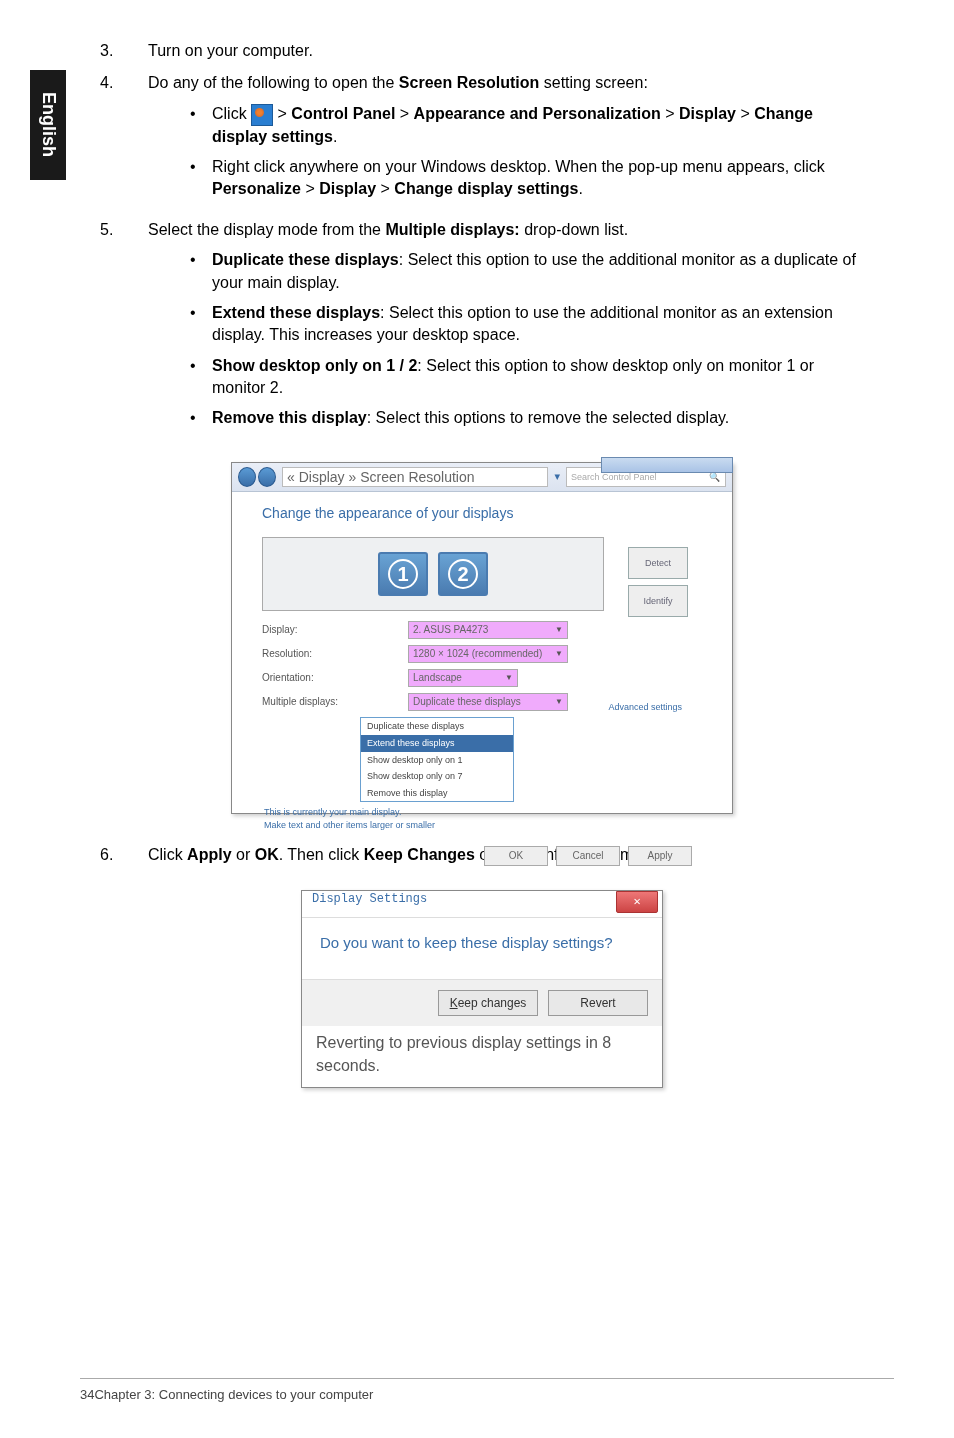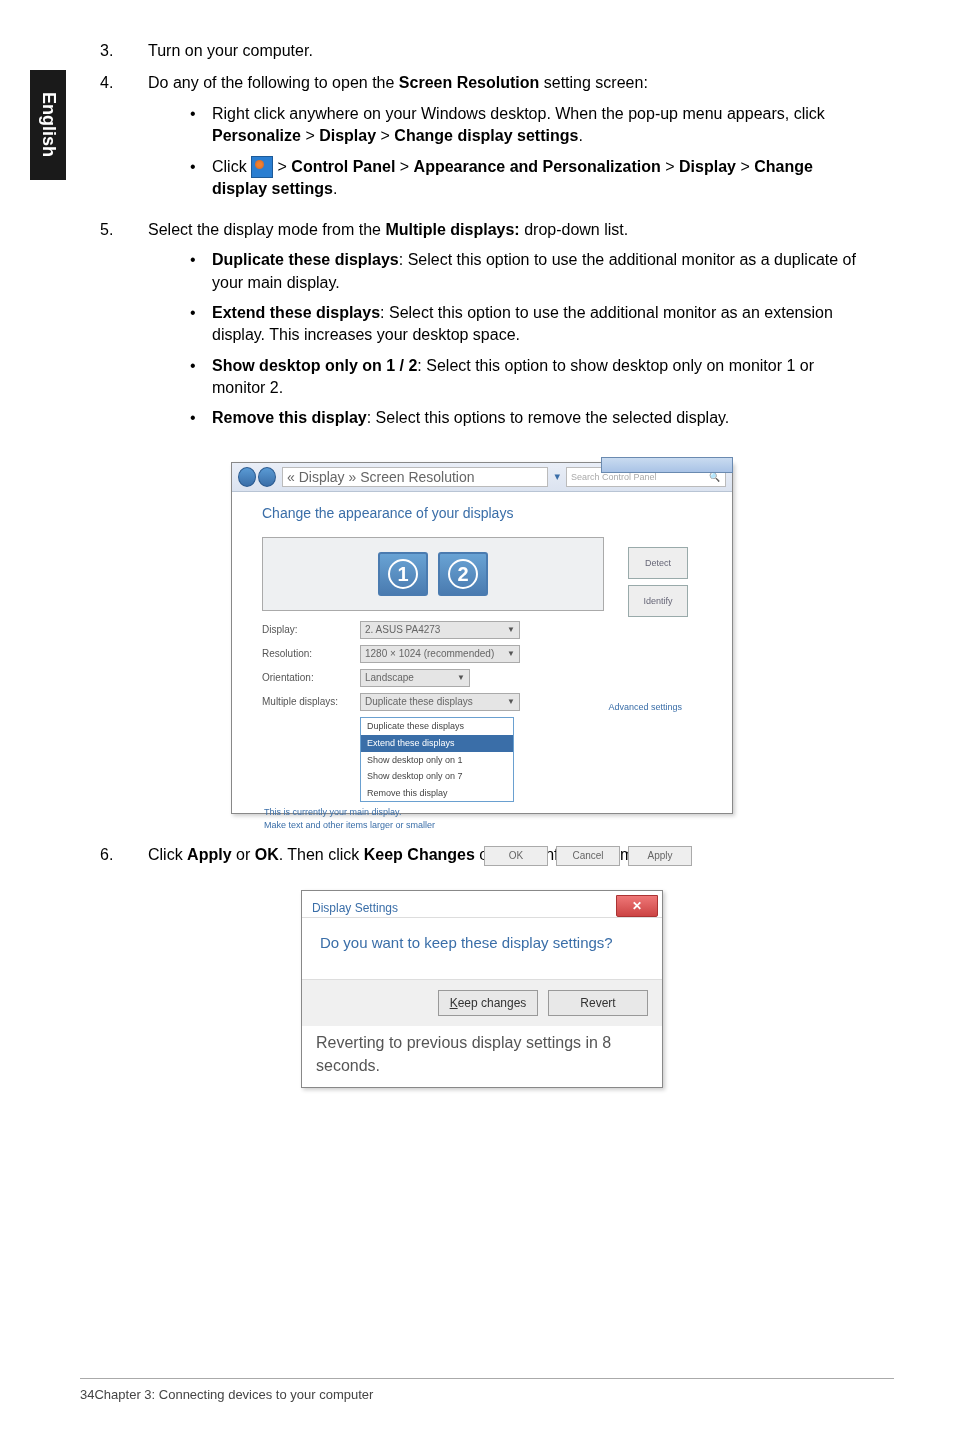--- a/index.html
+++ b/index.html
@@ -183,22 +183,22 @@
   }
   .dlg1 .side-btns { position:absolute; right:44px; top:84px; display:flex;flex-direction:column;gap:6px;}
   .dlg1 .side-btns button {
     width:60px;height:32px;font-size:9px;border:1px solid #9aa;background:#eee;color:#667;
   }
   .dlg1 .form-row {
     display:flex;align-items:center;gap:18px;margin:6px 0;font-size:10px;
   }
   .dlg1 .form-row label { width:80px; color:#555;}
   .dlg1 .form-row .field {
-    border:1px solid #aaa;background:#e5e5e5;height:16px;min-width:150px;
-    padding:0 4px;line-height:16px;color:#666;display:flex;justify-content:space-between;align-items:center;
+    border:1px solid #aaa;background:#f0abfc;height:16px;min-width:150px;
+    padding:0 4px;line-height:16px;color:#666;display:flex;justify-content:space-between;align-items:center;margin-left:48px;
   }
   .dlg1 .dropdown-open {
     border:1px solid #6aa0d0;background:#fff;
     margin-left:98px;
     width:152px;
     font-size:9px;
   }
   .dlg1 .dropdown-open div { padding:2px 6px;color:#444;}
   .dlg1 .dropdown-open .sel { background:#3a6ea8;color:#fff;}
   .dlg1 .link { color:#3a6ea8; font-size:9px; margin-left:2px;}
@@ -215,22 +215,23 @@
 
   
   .dlg2 {
     width: 360px;
     background:#fff;border:1px solid #888;
     box-shadow:2px 2px 4px rgba(0,0,0,0.2);
     font-size:12px;
   }
   .dlg2 .titlebar {
     height:26px;background:#fff;border-bottom:1px solid #ddd;
-    display:flex;justify-content:space-between;align-items:flex-end;
+    display:flex;justify-content:space-between;align-items:flex-start;
     padding:0 0 0 10px;
+    font-family:Liberation Mono, monospace;
   }
   .dlg2 .closebox {
     width:40px;height:20px;border:1px solid #a33;background:linear-gradient(#e77,#c44);
     color:#fff;display:flex;align-items:center;justify-content:center;font-weight:bold;
     margin-right:4px;border-radius:0 0 2px 2px;
   }
   .dlg2 .prompt {
     color:#3a6ea8;font-size:15px;padding:14px 18px 26px 18px;
   }
   .dlg2 .sep {
@@ -264,24 +265,24 @@
           <span>Turn on your computer.</span>
         </div>
       </li>
 
       <li>
         <span class="num">4.</span>
         <div class="txt">
           <span>Do any of the following to open the </span><b>Screen Resolution</b><span> setting screen:</span>
           <ul class="sub">
             <li>
-              <span>Right click anywhere on your Windows desktop. When the pop-up menu appears, click </span><b>Personalize</b><span> &gt; </span><b>Display</b><span> &gt; </span><b>Change display settings</b><span>.</span>
+              <span>Click </span><span class="win-icon"></span><span> &gt; </span><b>Control Panel</b><span> &gt; </span><b>Appearance and Personalization</b><span> &gt; </span><b>Display</b><span> &gt; </span><b>Change display settings</b><span>.</span>
             </li>
             <li>
-              <span>Click </span><span class="win-icon"></span><span> &gt; </span><b>Control Panel</b><span> &gt; </span><b>Appearance and Personalization</b><span> &gt; </span><b>Display</b><span> &gt; </span><b>Change display settings</b><span>.</span>
+              <span>Right click anywhere on your Windows desktop. When the pop-up menu appears, click </span><b>Personalize</b><span> &gt; </span><b>Display</b><span> &gt; </span><b>Change display settings</b><span>.</span>
             </li>
           </ul>
         </div>
       </li>
 
       <li>
         <span class="num">5.</span>
         <div class="txt">
           <span>Select the display mode from the </span><b>Multiple displays:</b><span> drop-down list.</span>
           <ul class="sub">

